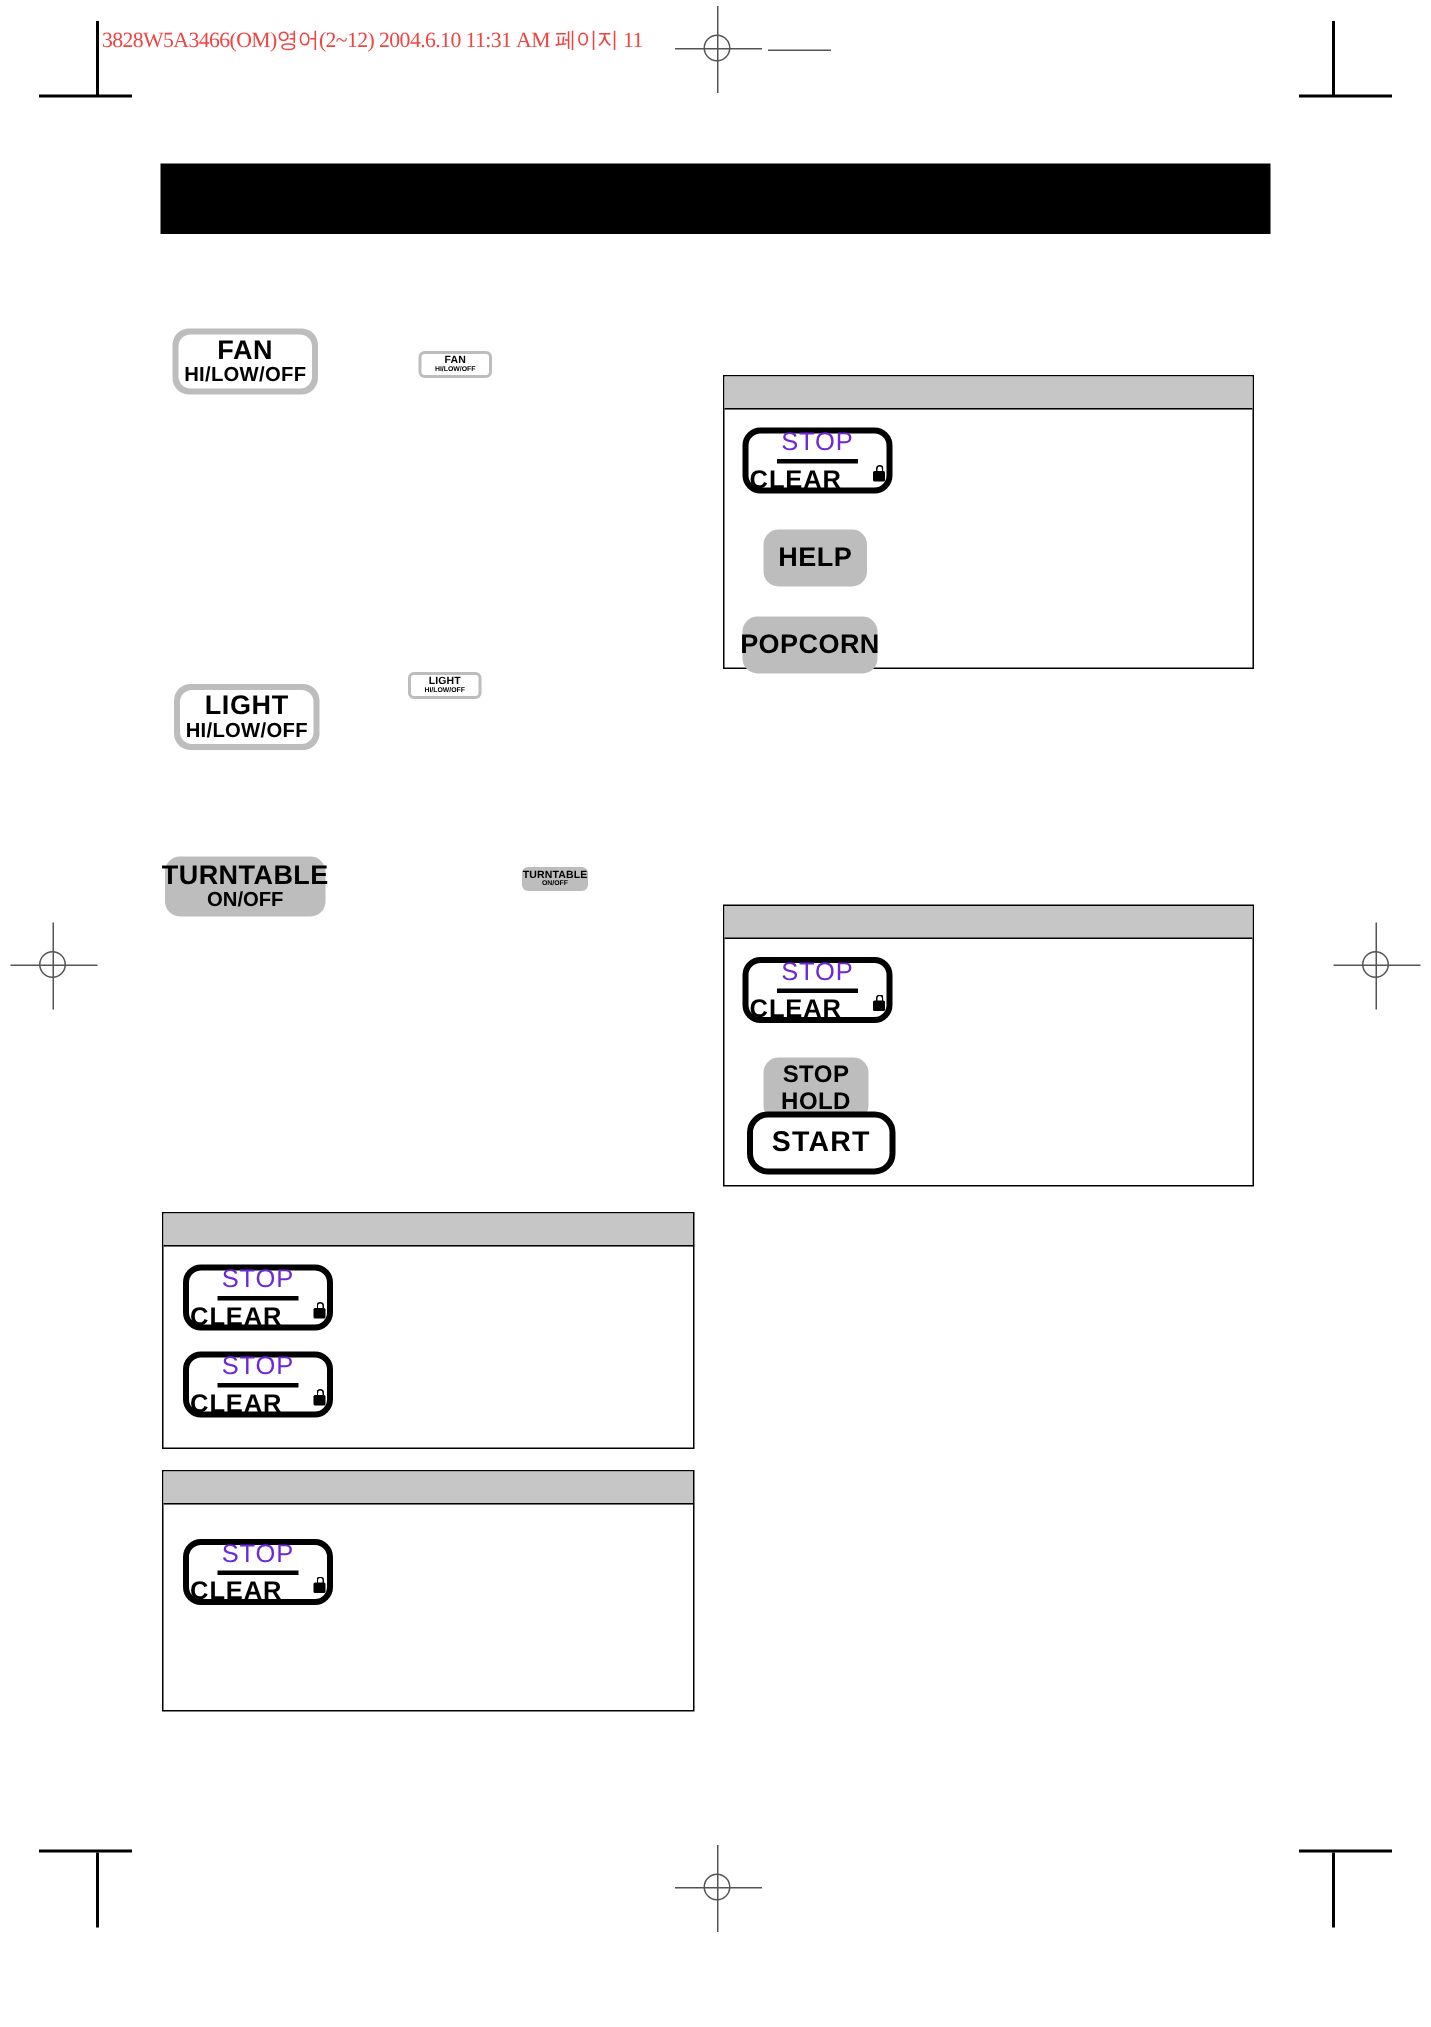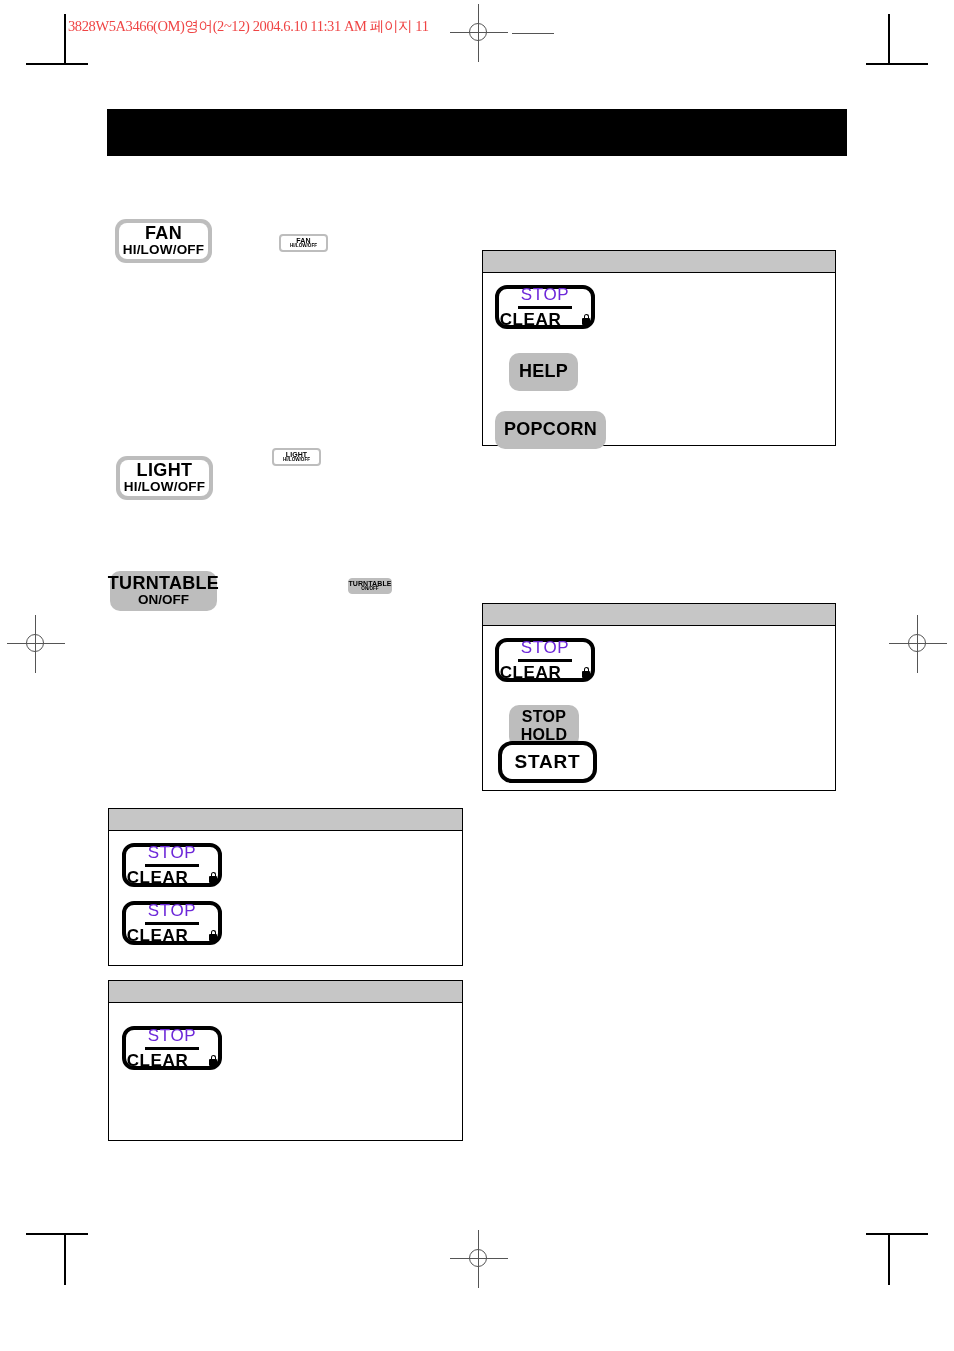--- a/index.html
+++ b/index.html
@@ -197,21 +197,21 @@
     padding: 0 3px 1px 3px;
     border-bottom: 3px solid #000;
   }
   .stopclear .sc-bot {
     font-weight: bold;
     font-size: 17px;
     color: #000;
     letter-spacing: 0.6px;
     padding-top: 1px;
     display: flex;
-    align-items: center;
+    align-items: flex-start;
     gap: 20px;
   }
   .lock-icon {
     display: inline-block;
     position: relative;
     width: 8px;
     height: 11px;
     margin-left: 1px;
   }
   .lock-icon .shackle {
@@ -362,21 +362,21 @@
         <span>CLEAR</span>
         <span class="lock-icon">
           <span class="shackle"></span>
           <span class="body"></span>
         </span>
       </div>
     </div>
     <div class="key-solid" style="left:26px; top:64px; width:69px; height:38px;">
       <div class="l1">HELP</div>
     </div>
-    <div class="key-solid" style="left:12px; top:122px; width:111px; height:38px;">
+    <div class="key-solid" style="left:12px; top:122px; width:90px; height:38px;">
       <div class="l1">POPCORN</div>
     </div>
     <div class="panel-text" style="position:absolute; left:128px; top:12px; width:214px;"></div>
   </div>
 </div>
 
 <div class="panel" style="left:482px; top:603px; width:354px; height:188px;">
   <div class="panel-head"></div>
   <div class="panel-body" style="height:165px;">
     <div class="stopclear" style="left:12px; top:12px; width:100px; height:44px;">

